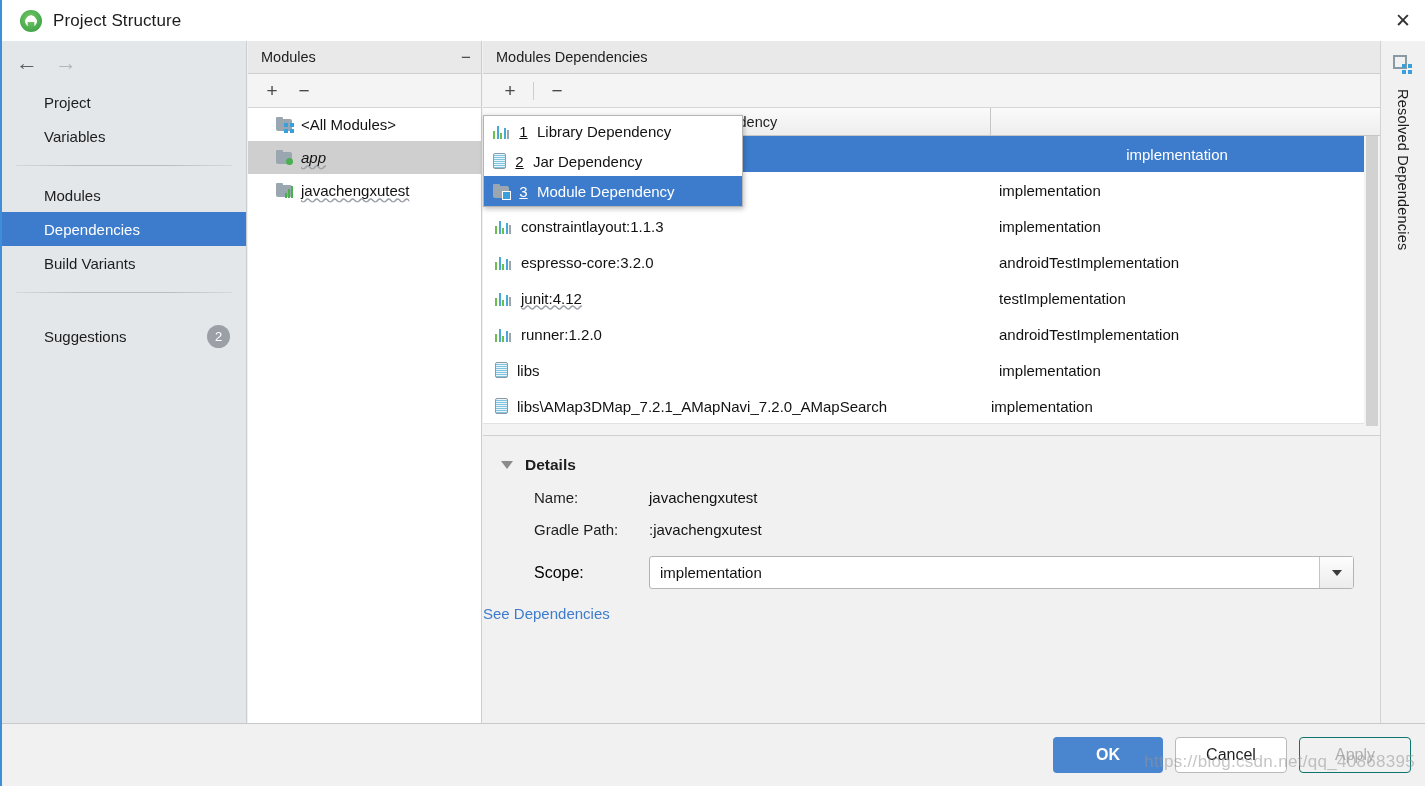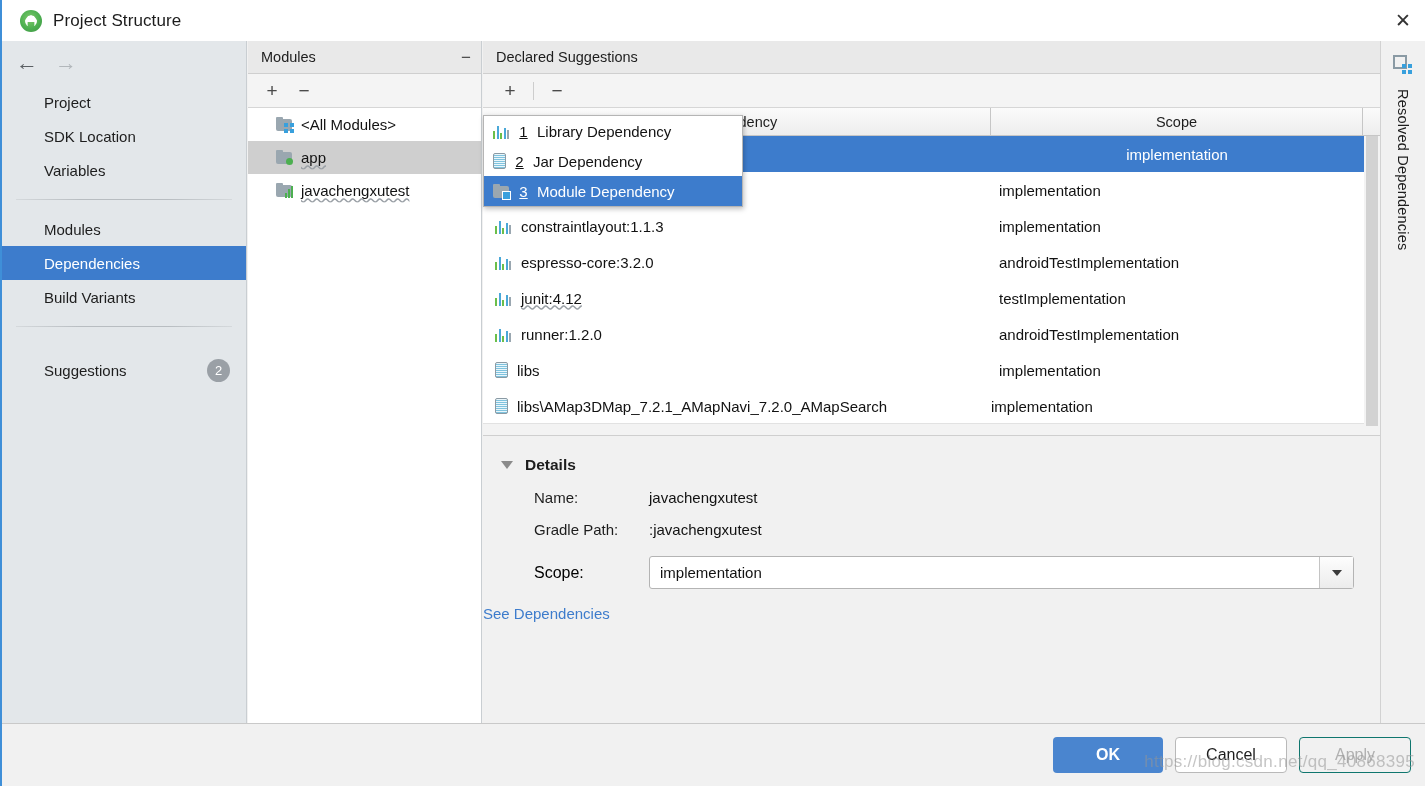--- a/index.html
+++ b/index.html
@@ -91,21 +91,21 @@
     display: flex; align-items: center; gap: 6px; padding-left: 11px;
   }
   .tbtn {
     width: 26px; height: 26px; display: flex; align-items: center; justify-content: center;
     font-size: 19px; color: #4a4a4a; line-height: 1;
   }
   .mod-row {
     height: 33px; display: flex; align-items: center; padding-left: 28px;
     font-size: 15px; color: #121212; gap: 8px;
   }
-  .mod-row.selected { background: #cfcfcf; }
+  .mod-row.selected { background: #cfcfcf; font-style: italic; }
   .squig { text-decoration: underline wavy #9aa0a6; text-decoration-skip-ink: none; }
 
   
   .ico { width: 17px; height: 15px; position: relative; flex: 0 0 auto; }
   .ico-folder::before {
     content: ""; position: absolute; left: 0; top: 2px; width: 16px; height: 12px;
     background: #9aa7b0; border-radius: 1px 2px 2px 2px;
   }
   .ico-folder::after {
     content: ""; position: absolute; left: 0; top: 0px; width: 7px; height: 3px;
@@ -257,23 +257,20 @@
   <div class="sidebar">
     <div class="nav-arrows">
       <span class="arrow back">←</span>
       <span class="arrow fwd">→</span>
     </div>
 
     <div class="side-item">
       <span>Project</span>
     </div>
     <div class="side-item">
-      <span>SDK Location</span>
-    </div>
-    <div class="side-item">
       <span>Variables</span>
     </div>
 
     <div class="side-sep"></div>
 
     <div class="side-item">
       <span>Modules</span>
     </div>
     <div class="side-item selected">
       <span>Dependencies</span>
@@ -320,32 +317,31 @@
             <i style="height:9px"></i>
             <i style="height:12px"></i>
           </i>
         </span>
       <span class="squig">javachengxutest</span>
     </div>
   </div>
 
   <div class="decl">
     <div class="decl-head">
-      <span>Declared Suggestions</span>
+      <span>Modules Dependencies</span>
     </div>
     <div class="decl-toolbar">
       <span class="tbtn">+</span>
       <span class="tbsep"></span>
       <span class="tbtn">−</span>
     </div>
 
     <div class="tablewrap">
       <div class="thead">
         <div class="th c1">Dependency</div>
-        <div class="th c2">Scope</div>
         <div class="th" style="flex:1"></div>
       </div>
 
       <div class="tbody">
         <div class="trow selected">
           <span class="td1">
             <span class="ico-lib">
                 <i style="height:8px;background:#6bbf4a"></i>
                 <i style="height:13px;background:#4aa8d8"></i>
                 <i style="height:6px;background:#6bbf4a"></i>

